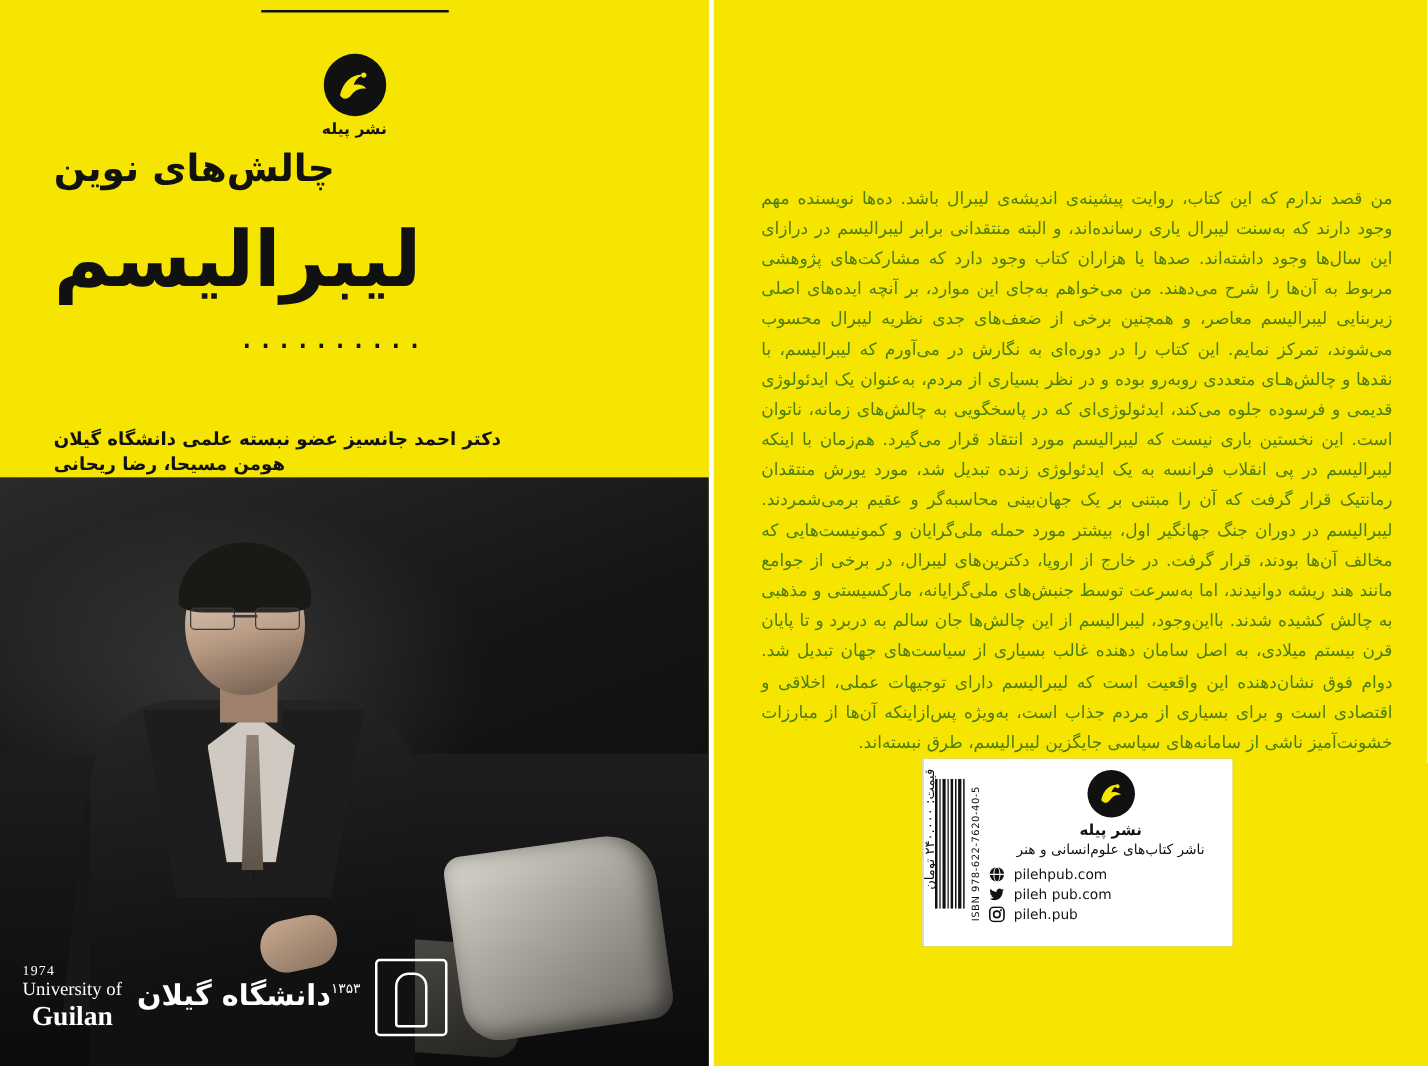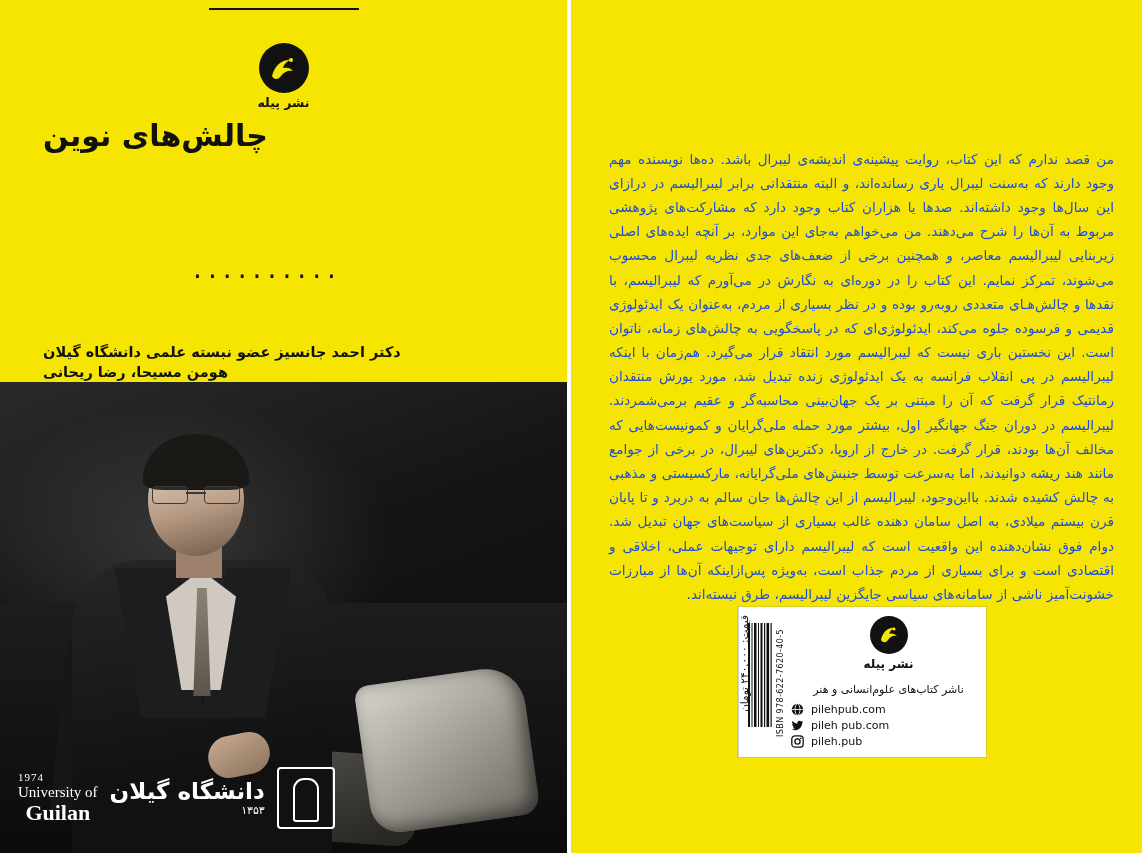--- a/index.html
+++ b/index.html
@@ -37,21 +37,21 @@
   .back-text-block {
     position: absolute;
     right: 28px;
     top: 133px;
     width: 505px;
     text-align: justify;
     direction: rtl;
     font-family: "DejaVu Sans", sans-serif;
     font-size: 13.6px;
     line-height: 1.78;
-    color: #1d4ed8;
+    color: #4d7c0f;
     letter-spacing: -0.1px;
   }
 
   
   .pub-box {
     position: absolute;
     right: 155px;
     top: 606px;
     width: 250px;
     height: 152px;
@@ -77,21 +77,21 @@
   .pub-name {
     font-size: 12px;
     font-weight: bold;
     color: #111;
     margin-top: 2px;
     direction: rtl;
   }
   .pub-sub {
     font-size: 11px;
     color: #111;
-    margin-top: 12px;
+    margin-top: 2px;
     direction: rtl;
   }
   .pub-links {
     margin-top: 7px;
     width: 100%;
     padding-right: 28px;
     box-sizing: border-box;
     direction: ltr;
   }
   .pub-link-row {
@@ -483,22 +483,22 @@
     direction: rtl;
     font-family: "DejaVu Sans", sans-serif;
   }
   .uni-fa-year {
     color: #ffffff;
     font-size: 11px;
     direction: rtl;
   }
   .uni-fa-wrap {
     display: flex;
-    flex-direction: column;
-    align-items: flex-end;
+    flex-direction: row;
+    align-items: flex-start;
     line-height: 1.1;
   }
 </style>
 </head>
 <body>
 
 <div class="cover-sheet">
 
   <div class="back-cover">
 
@@ -568,20 +568,21 @@
         <svg class="mark" viewBox="0 0 52 52">
           <circle cx="26" cy="26" r="25" fill="#111"></circle>
           <path d="M14 34c3-12 11-17 19-16-4 1-7 4-8 8 4-1 8 0 10 3-5-1-9 1-12 5-3 4-7 4-9 0z" fill="#f5e500"></path>
           <circle cx="33" cy="18" r="2.1" fill="#f5e500"></circle>
         </svg>
         <div class="mark-label">نشر پیله</div>
       </div>
       <div class="logo-rule"></div>
 
       <div class="title-sub">چالش‌های نوین</div>
+      <div class="title-main">لیبرالیسم</div>
       <div class="title-dots">..........</div>
       <div class="translator-1">دکتر احمد جانسیز عضو نبسته علمی دانشگاه گیلان</div>
       <div class="translator-2">هومن مسیحا، رضا ریحانی</div>
     </div>
 
     <div class="photo-area">
       <div class="photo-figure">
         <div class="couch"></div>
         <div class="cushion2"></div>
         <div class="cushion"></div>

